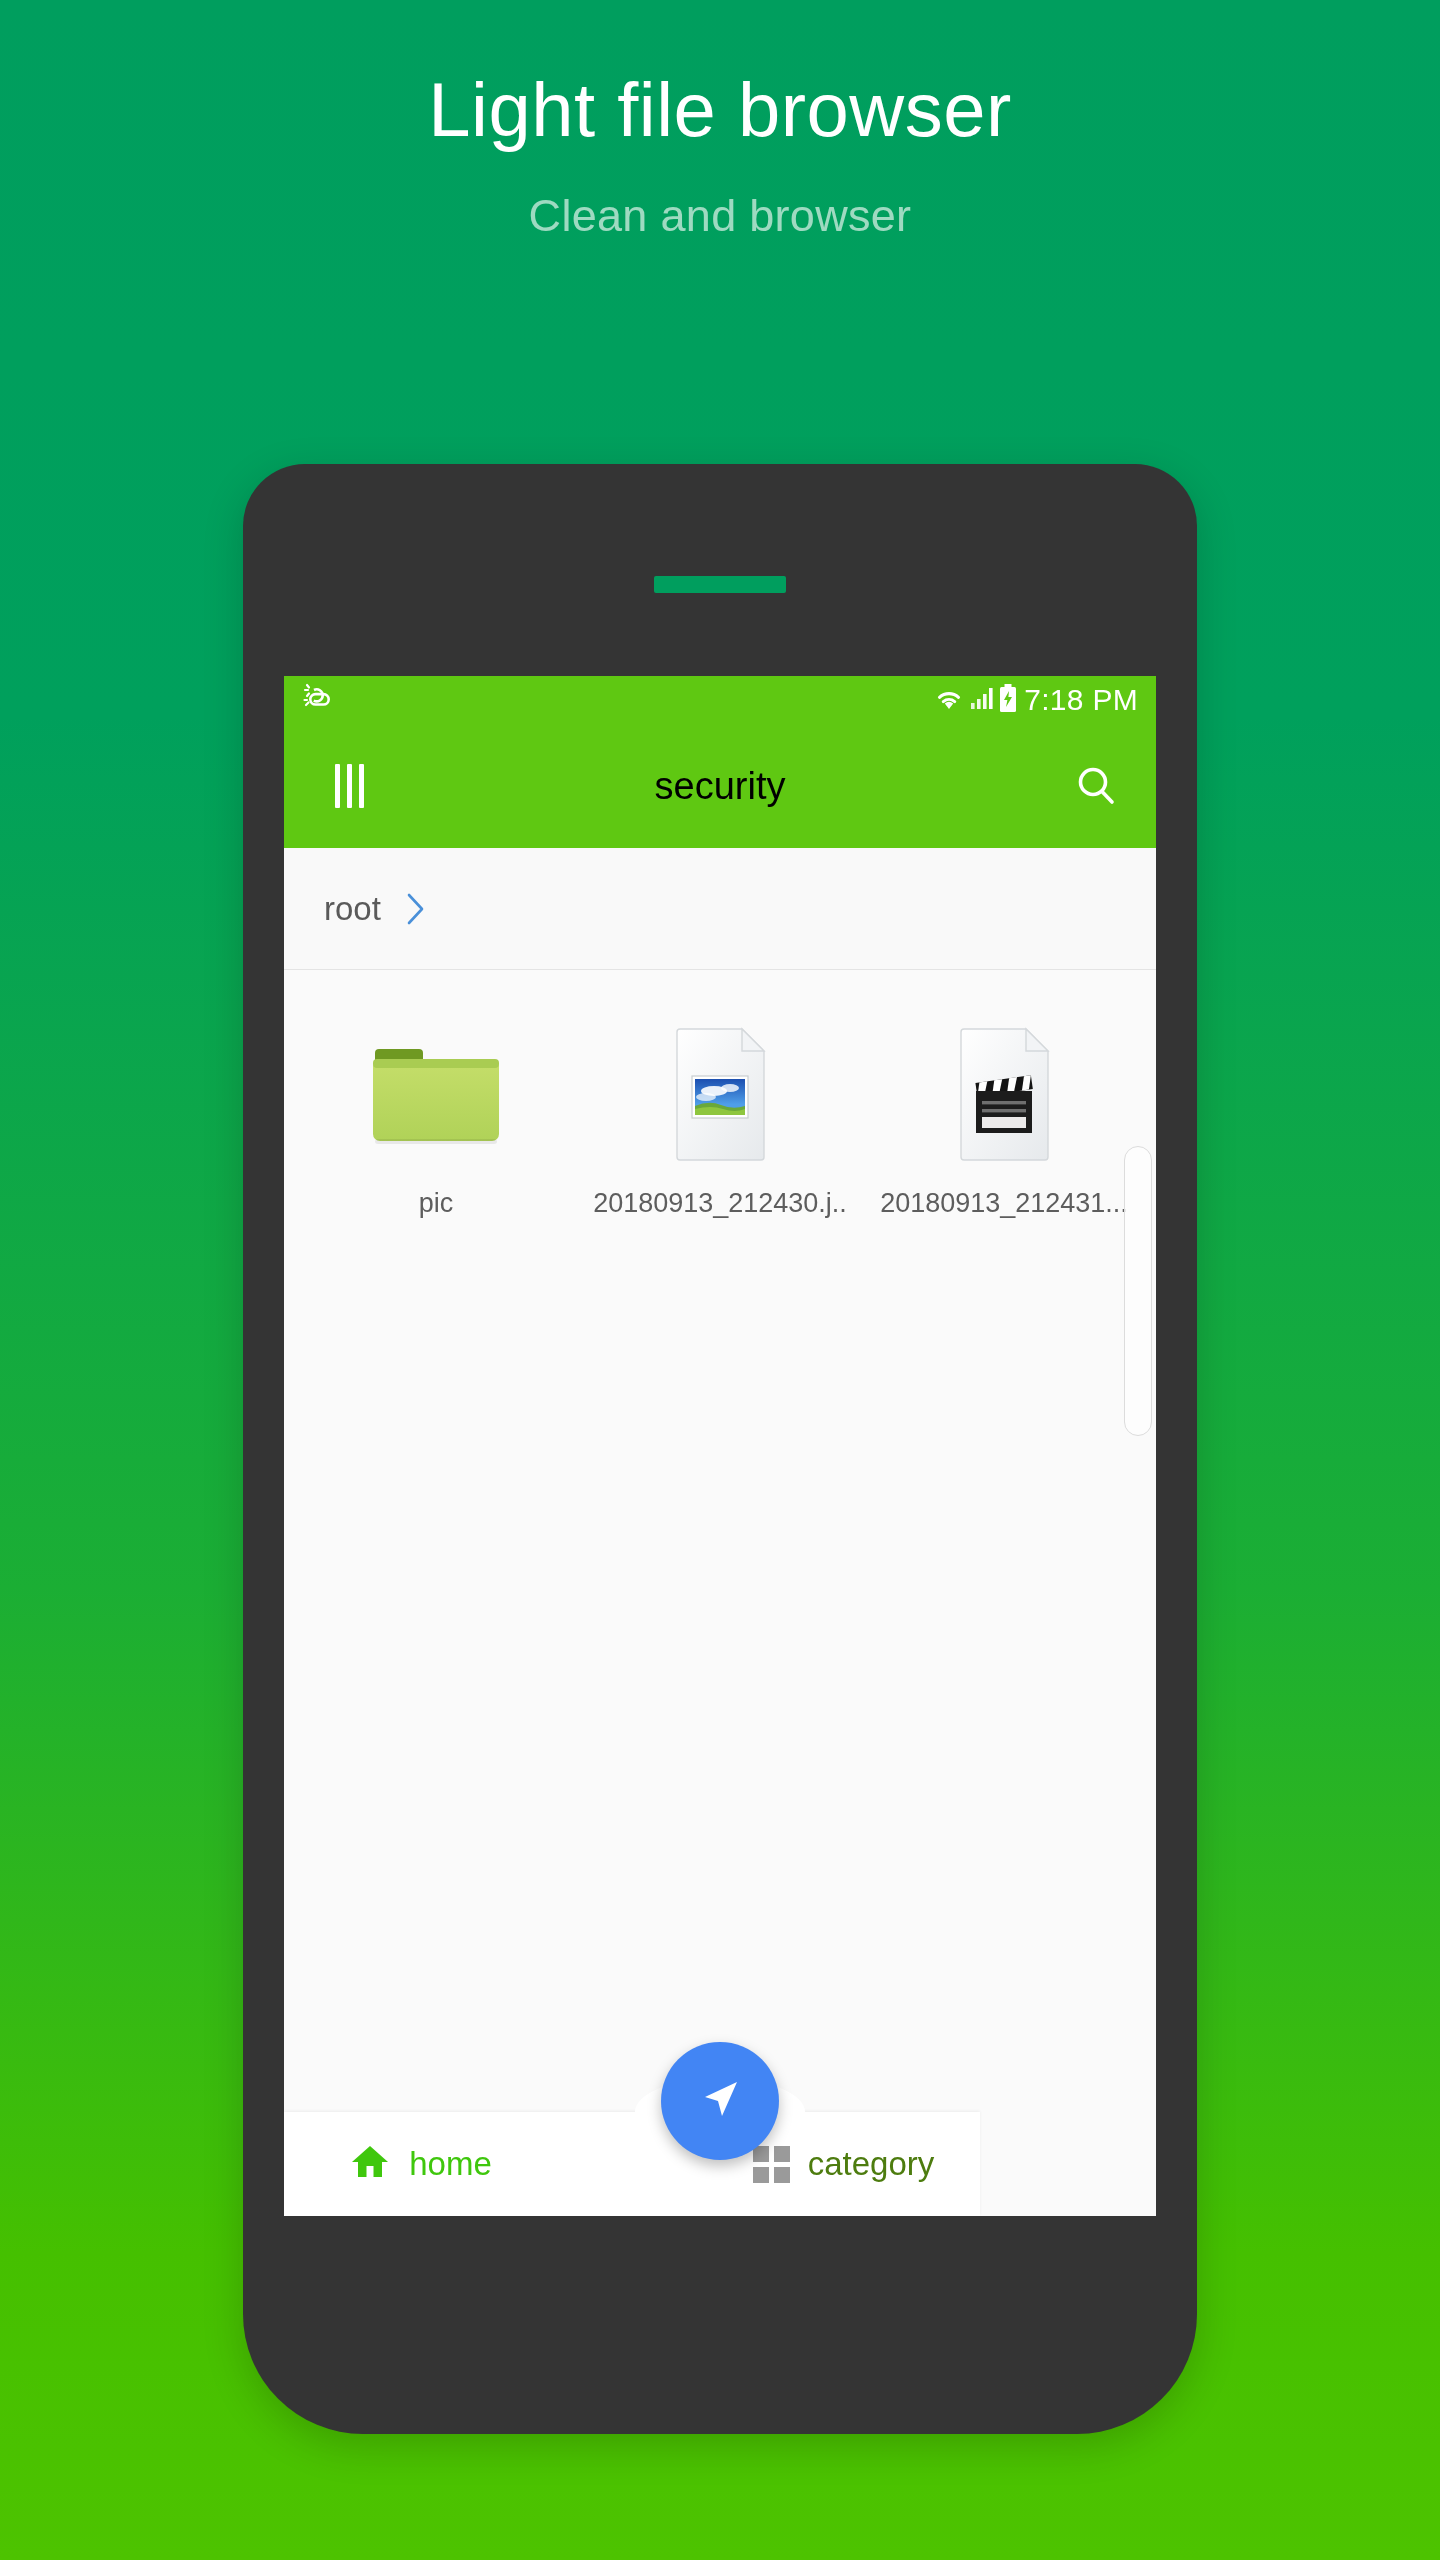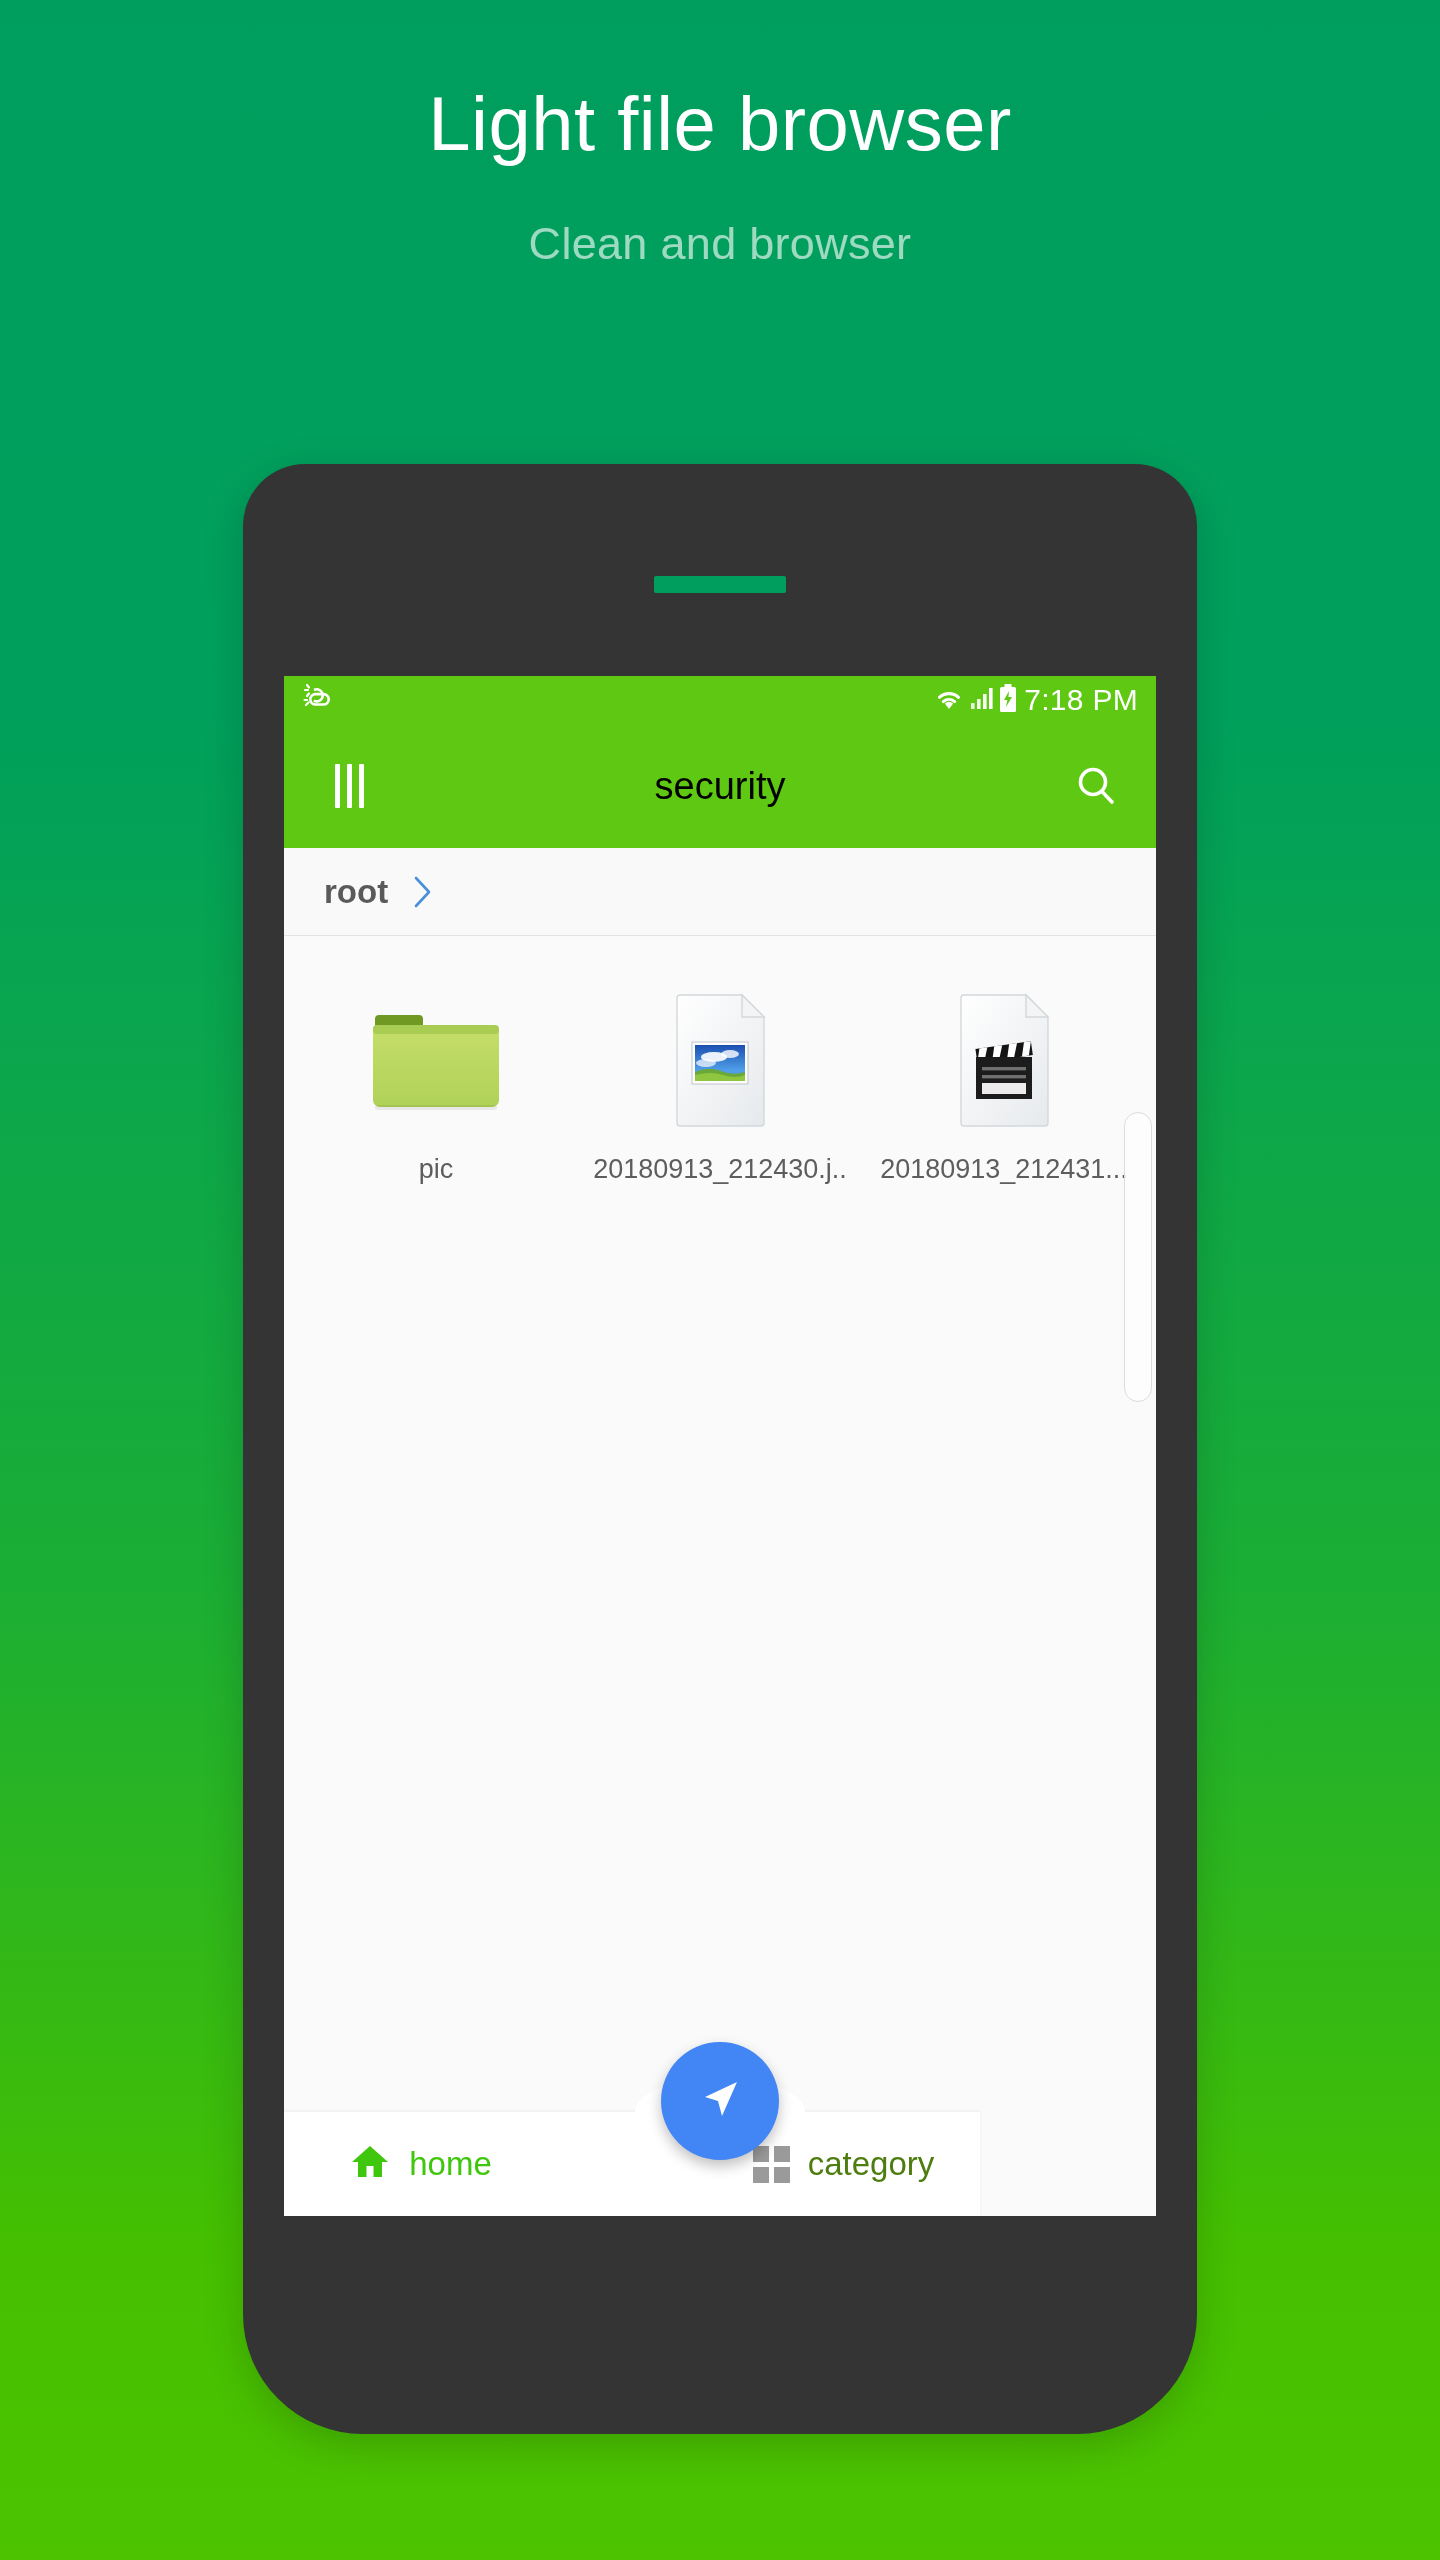--- a/index.html
+++ b/index.html
@@ -16,21 +16,21 @@
   }
 
   
   .promo {
     position: absolute;
     top: 0; left: 0;
     width: 1440px;
     text-align: center;
   }
   .promo-title {
-    margin: 14px;
+    margin: 0;
     padding-top: 70px;
     font-size: 76px;
     font-weight: 400;
     color: #ffffff;
     letter-spacing: 0.5px;
     line-height: 1.05;
   }
   .promo-subtitle {
     margin: 0;
     padding-top: 40px;
@@ -132,28 +132,27 @@
   .appbar-search {
     margin-left: auto;
     margin-right: 36px;
     cursor: pointer;
     display: flex;
     align-items: center;
   }
 
   
   .breadcrumb {
-    height: 88px;
+    height: 122px;
     background: #f9f9f9;
     display: flex;
     align-items: center;
     padding-left: 40px;
     border-bottom: 1px solid #e4e4e4;
     box-sizing: border-box;
-    font-weight: bold;
   }
   .crumb-label {
     font-size: 33px;
     color: #5a5a5a;
   }
   .crumb-chev {
     margin-left: 22px;
     display: flex;
     align-items: center;
   }

